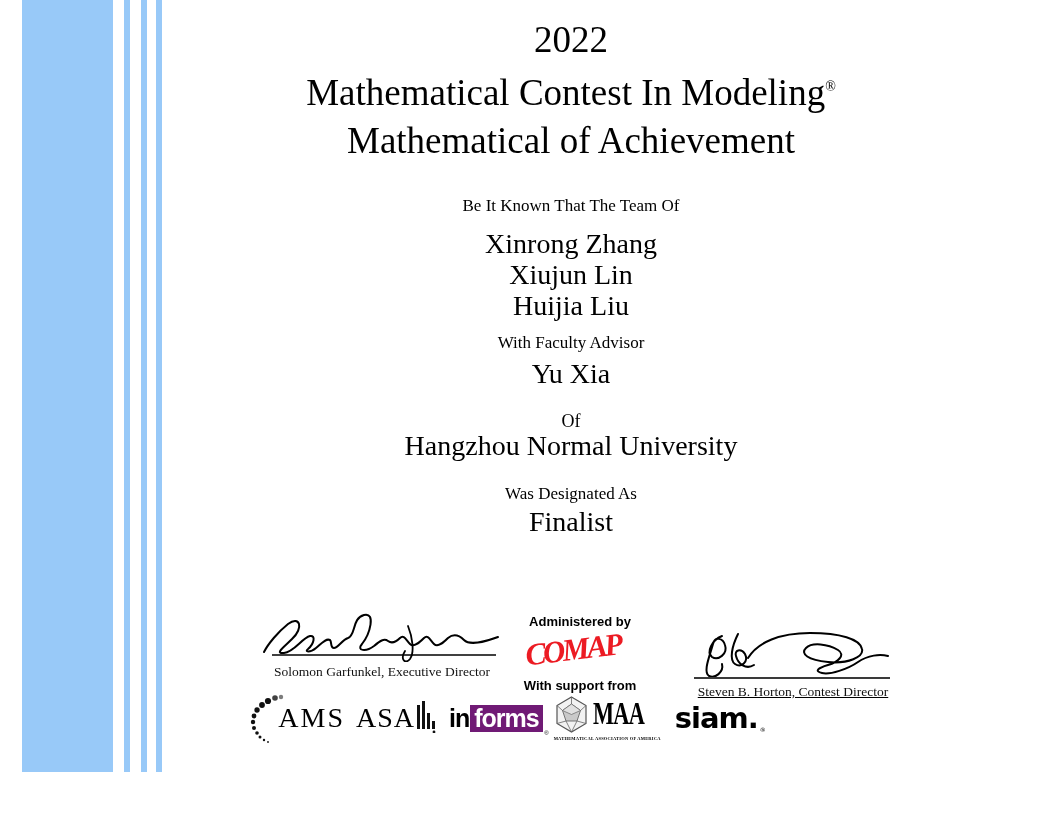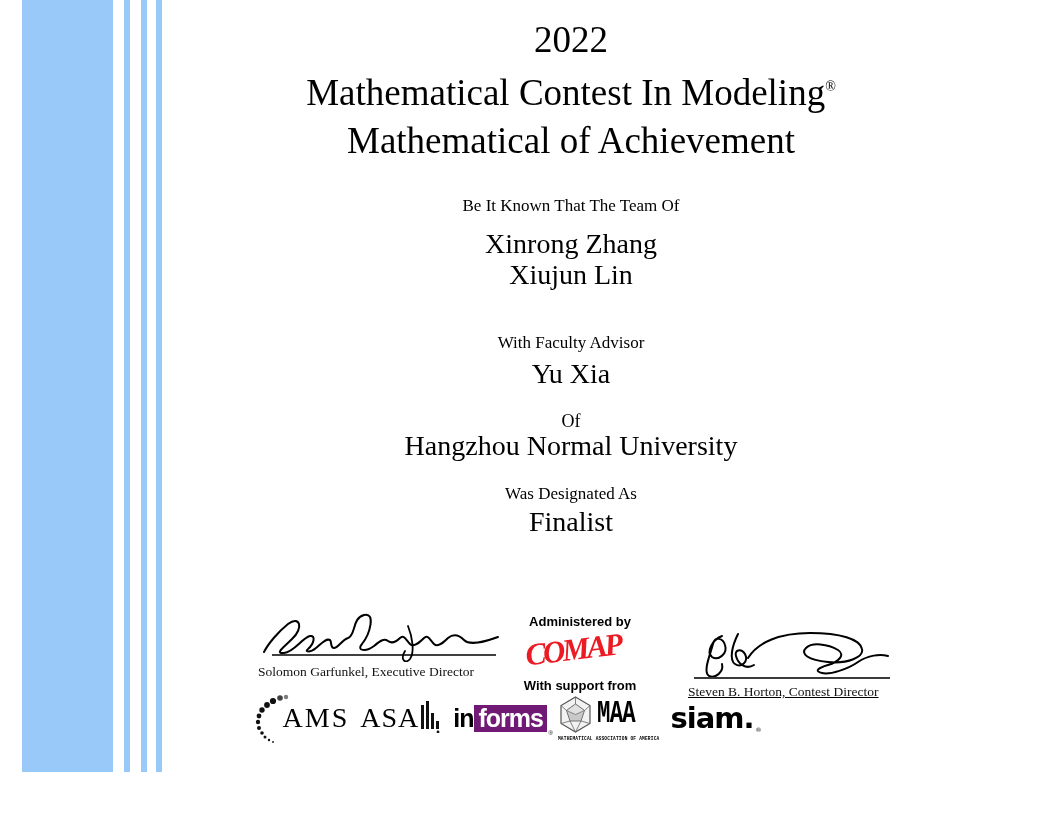--- a/index.html
+++ b/index.html
@@ -23,21 +23,21 @@
   .c-small{font-size:17px;}
   .c-intro{top:197px;}
   .c-names{top:228px;font-size:28px;line-height:31px;}
   .c-advisor-intro{top:334px;}
   .c-advisor{top:360px;font-size:28px;}
   .c-of{top:412px;font-size:18px;}
   .c-inst{top:432px;font-size:28px;}
   .c-designated{top:485px;}
   .c-finalist{top:508px;font-size:28px;}
   
-  .sigblock{position:absolute;text-align:left;}
+  .sigblock{position:absolute;text-align:center;}
   .sig-left{left:258px;top:608px;width:248px;}
   .sig-right{left:688px;top:624px;width:210px;text-decoration:underline;}
   .sig-caption{font-size:13.5px;line-height:1.1;margin-top:3px;color:#111;}
   .sig-svg{display:block;}
   
   .adminblock{position:absolute;left:513px;top:615px;width:134px;text-align:center;
     font-family:"Liberation Sans", sans-serif;}
   .admin-label{font-size:13px;font-weight:bold;line-height:1;}
   .admin-bottom{margin-top:7px;}
   
@@ -46,21 +46,21 @@
     font-family:"Liberation Serif", serif;}
   .logo{display:flex;align-items:center;}
   .ams-text{font-size:28px;letter-spacing:2px;}
   .asa-text{font-size:28px;letter-spacing:1px;}
   .asa-bars{margin-left:2px;margin-bottom:2px;}
   .informs{font-family:"Liberation Sans", sans-serif;font-weight:bold;position:relative;align-items:flex-end;}
   .informs-in{font-size:25px;letter-spacing:-1px;line-height:27px;}
   .informs-box{background:#701a75;color:#fff;font-size:25px;letter-spacing:-1px;
     padding:0 4px;margin-left:1px;line-height:27px;height:27px;display:block;}
   .informs-r{position:absolute;right:-6px;bottom:-4px;font-size:6px;font-weight:normal;}
-  .maa{font-family:Liberation Mono, monospace;}
+  .maa{font-family:Liberation Serif, serif;}
   .maa-col{display:flex;flex-direction:column;align-items:flex-start;}
   .maa-row{display:flex;align-items:center;}
   .maa-text{font-weight:bold;font-size:31px;line-height:0.8;letter-spacing:-1px;
     transform:scaleX(0.72);transform-origin:left center;}
   .maa-caption{font-size:4.5px;font-weight:bold;letter-spacing:0.2px;margin-top:3px;white-space:nowrap;}
   .siam{font-family:"DejaVu Sans", sans-serif;font-weight:bold;font-size:29px;
     letter-spacing:-1px;line-height:1;position:relative;}
   .siam-r{position:absolute;right:-7px;bottom:0;font-size:6px;font-weight:normal;}
 </style>
 </head>
@@ -72,20 +72,21 @@
 <div class="stripe stripe-3"></div>
 
 <div class="ctr c-year">2022</div>
 <div class="ctr c-title"><span>Mathematical Contest In Modeling</span><sup>®</sup></div>
 <div class="ctr c-sub">Mathematical of Achievement</div>
 
 <div class="ctr c-small c-intro">Be It Known That The Team Of</div>
 <div class="ctr c-names">
   <div>Xinrong Zhang</div>
   <div>Xiujun Lin</div>
+  <div>Huijia Liu</div>
 </div>
 
 <div class="ctr c-small c-advisor-intro">With Faculty Advisor</div>
 <div class="ctr c-advisor">Yu Xia</div>
 
 <div class="ctr c-of">Of</div>
 <div class="ctr c-inst">Hangzhou Normal University</div>
 
 <div class="ctr c-small c-designated">Was Designated As</div>
 <div class="ctr c-finalist">Finalist</div>

